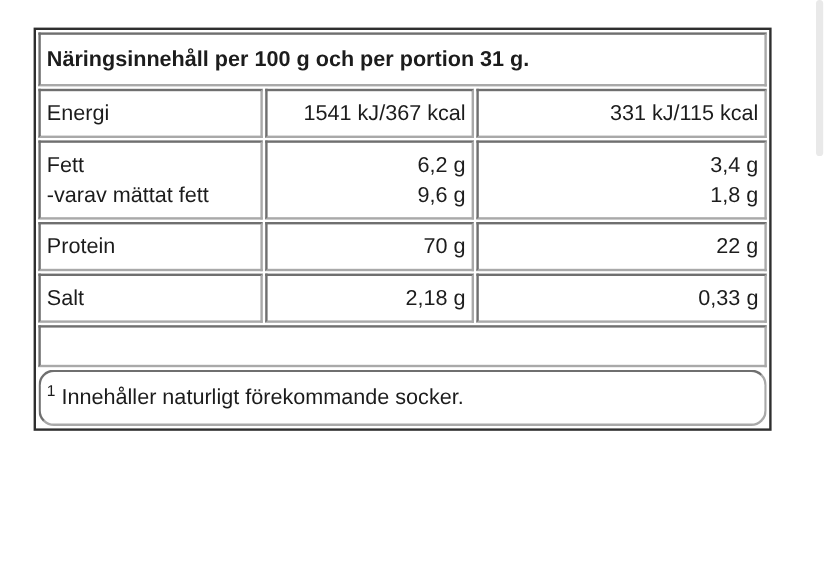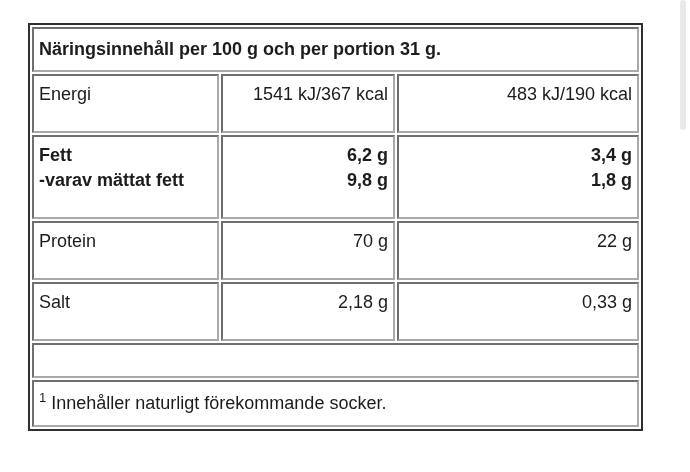--- a/index.html
+++ b/index.html
@@ -25,42 +25,42 @@
     line-height: 25px;
   }
   col.c-label  { width: 187px; }
   col.c-per100 { width: 174px; }
   col.c-portion{ width: auto; }
 
   td {
     border: 2px solid;
     border-color: #6f6f6f #a9a9a9 #a9a9a9 #6f6f6f;
     background: #ffffff;
-    padding: 6px 5px 24px 5px;
+    padding: 6px 5px 6px 5px;
     vertical-align: middle;
     overflow: hidden;
     white-space: nowrap;
   }
   td.title-cell {
     font-weight: 700;
     padding: 8px 5px;
   }
   td.value { text-align: right; }
   td.label { text-align: left; }
-  .line { white-space: nowrap; font-weight: bold; }
+  .line { white-space: nowrap; }
 
   sup {
     font-size: 13px;
     line-height: 0;
     vertical-align: super;
   }
 
   td.empty-cell { height: 35px; padding: 0; }
 
-  td.footnote-cell { padding: 9px 5px; }
+  td.footnote-cell { padding: 9px 5px; border-radius: 13px; }
   .footnote-text { margin-left: 5px; }
 
   .scrollbar-thumb {
     position: absolute;
     top: 0; right: 4px;
     width: 6px; height: 130px;
     background: #e9e9e9;
     border-radius: 3px;
   }
 </style>
@@ -77,31 +77,31 @@
     </colgroup>
     <tbody>
 
       <tr>
         <td colspan="3" class="title-cell">Näringsinnehåll per 100 g och per portion 31 g.</td>
       </tr>
 
       <tr>
         <td class="label">Energi</td>
         <td class="value">1541 kJ/367 kcal</td>
-        <td class="value">483 kJ/190 kcal</td>
+        <td class="value">331 kJ/115 kcal</td>
       </tr>
 
       <tr>
         <td class="label">
           <div class="line">Fett</div>
           <div class="line">-varav mättat fett</div>
         </td>
         <td class="value">
           <div class="line">6,2 g</div>
-          <div class="line">9,8 g</div>
+          <div class="line">9,6 g</div>
         </td>
         <td class="value">
           <div class="line">3,4 g</div>
           <div class="line">1,8 g</div>
         </td>
       </tr>
 
 
       <tr>
         <td class="label">Protein</td>

